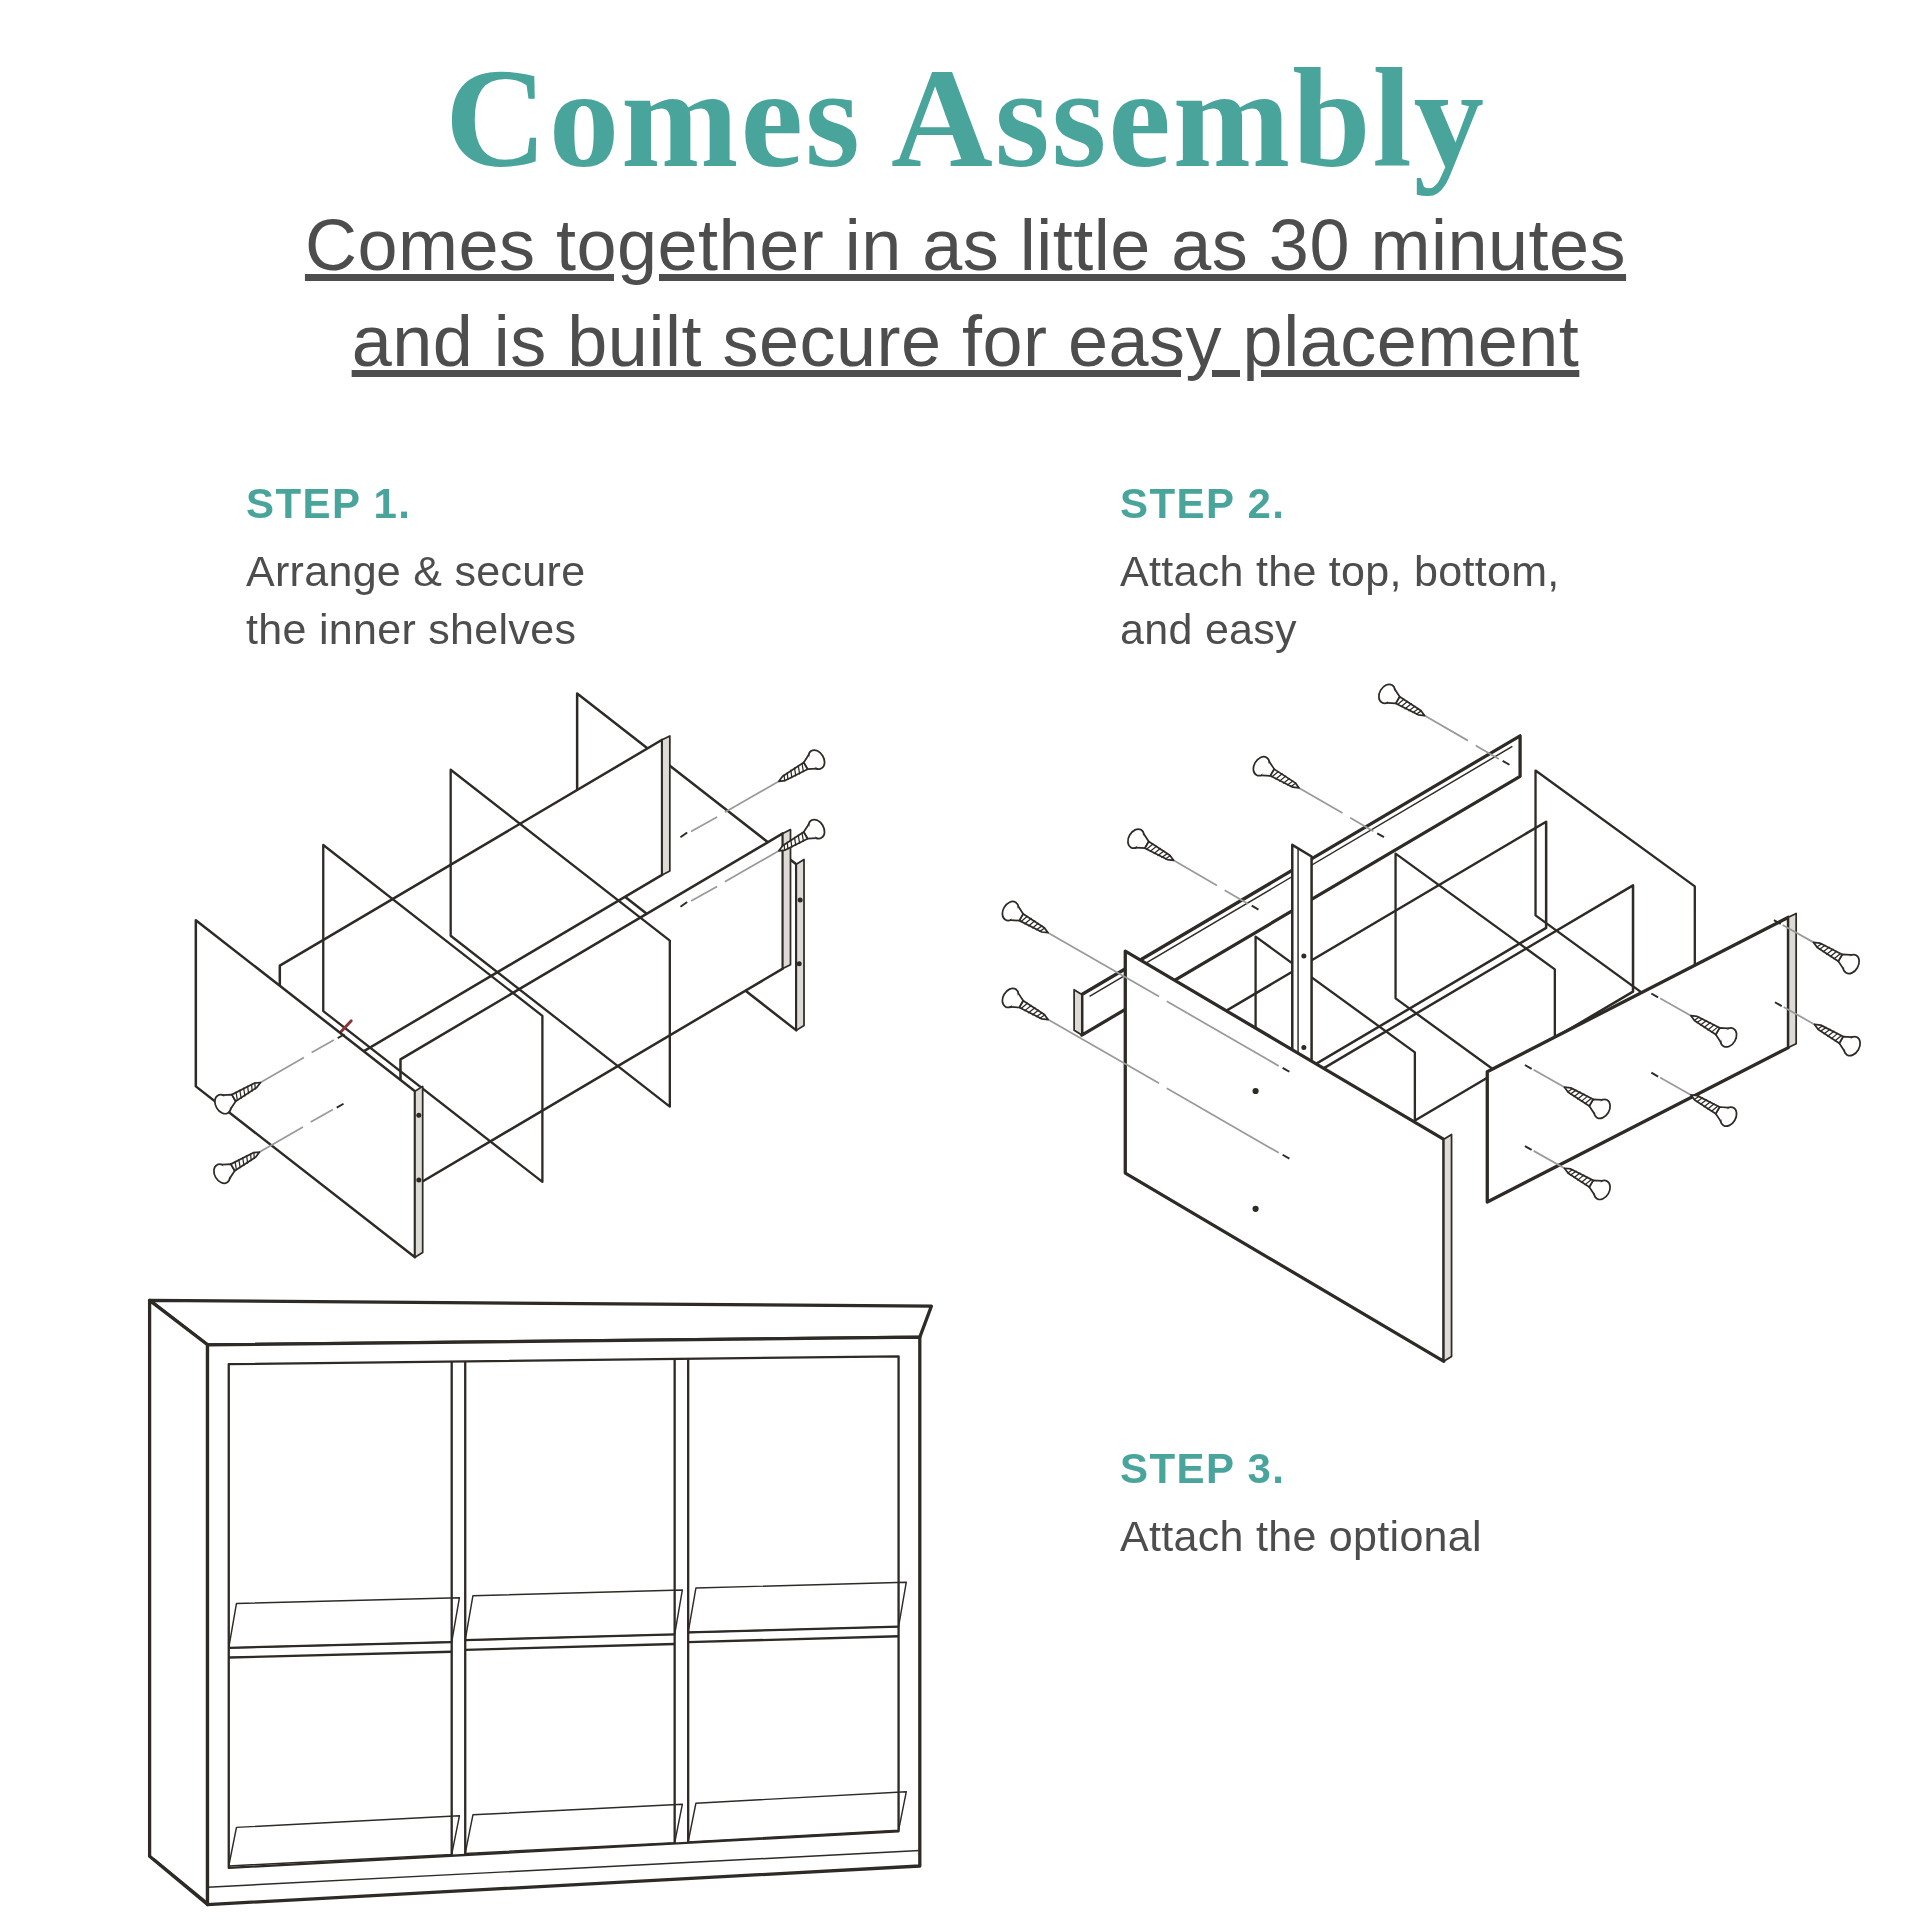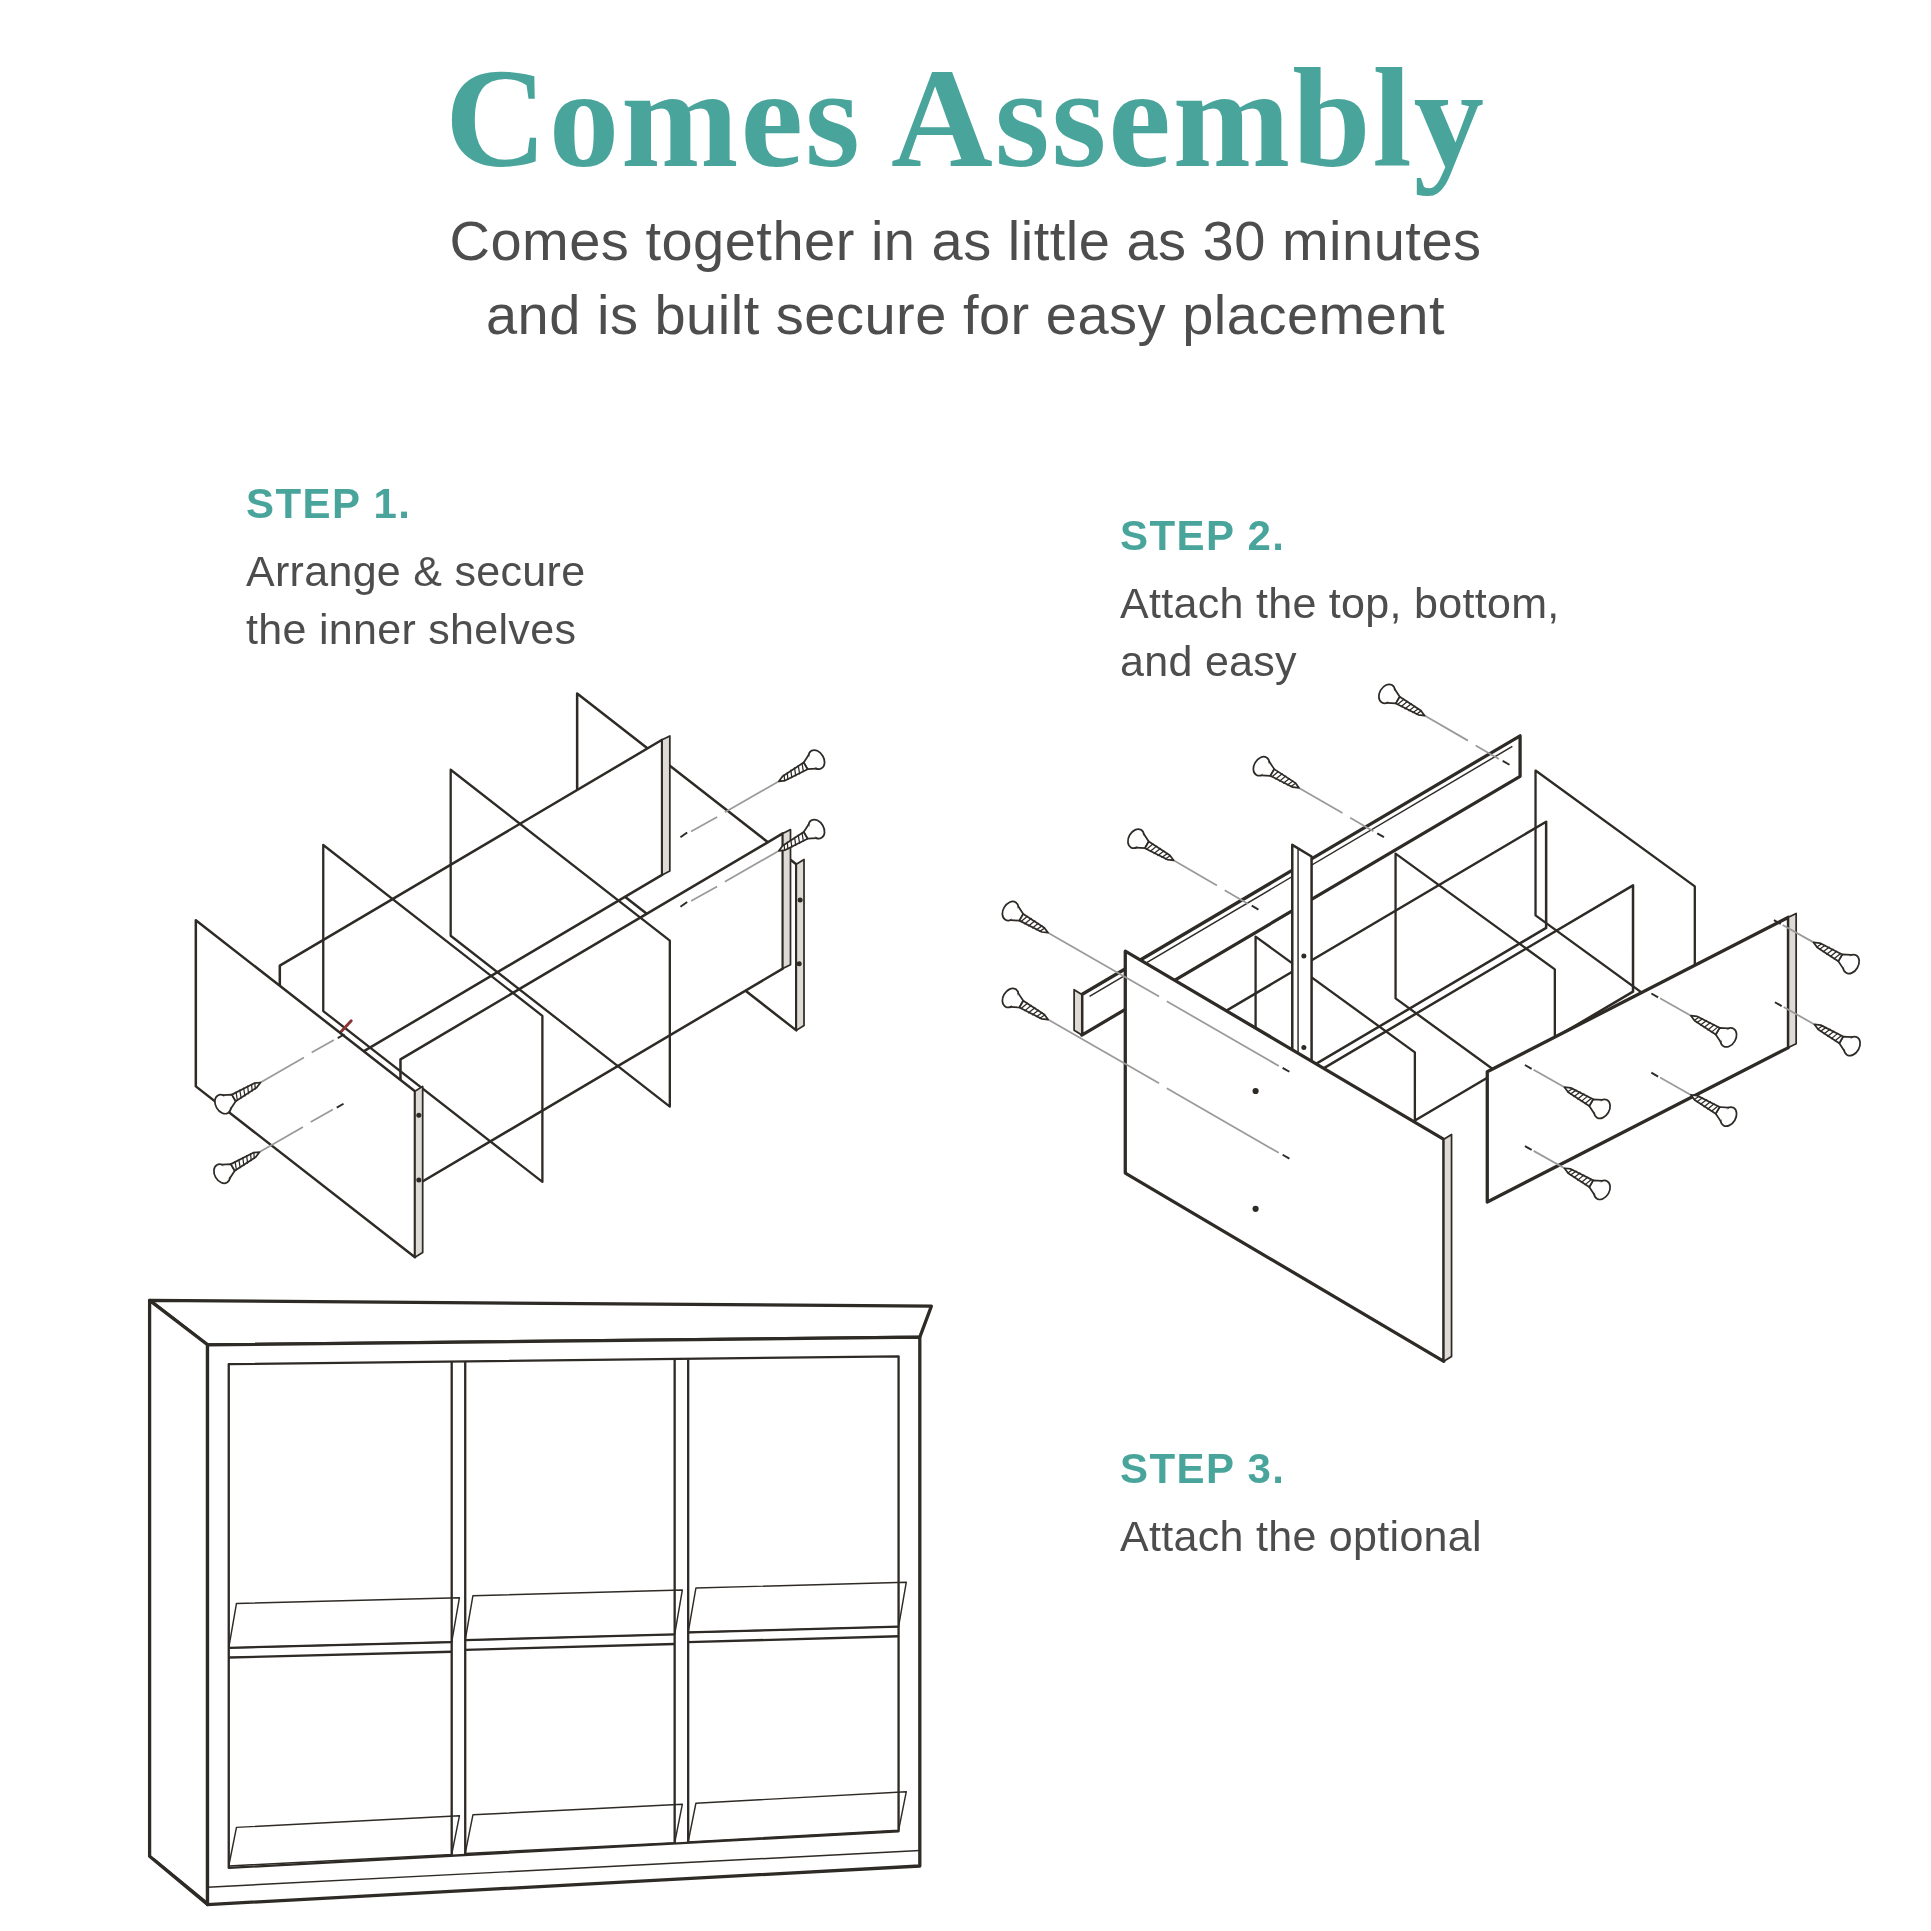--- a/index.html
+++ b/index.html
@@ -10,33 +10,33 @@
   .poster{
     position:relative;width:1931px;height:1931px;background:var(--bg);
     font-family:"Liberation Sans", sans-serif;overflow:hidden;
   }
   .title{
     position:absolute;top:44px;left:0;width:100%;text-align:center;
     font-family:"Liberation Serif", serif;font-weight:600;
     font-size:141px;letter-spacing:1.9px;color:var(--teal);line-height:1.05;
   }
   .subtitle{
-    position:absolute;top:204px;left:0;width:100%;text-align:center;
-    font-size:56px;line-height:1.33;color:var(--text);letter-spacing:0.5px;
+    position:absolute;top:198px;left:0;width:100%;text-align:center;
+    font-size:72px;line-height:1.33;color:var(--text);letter-spacing:0.5px;text-decoration:underline;
   }
   .step{position:absolute;}
   .step .step-label{
     font-size:42px;font-weight:700;letter-spacing:1.4px;color:var(--teal);
     margin:0 0 15.4px 0;
   }
   .step .step-line{
     font-size:43px;line-height:1.34;color:var(--text);letter-spacing:0.3px;
   }
   #step1-text{left:246px;top:480px;}
-  #step2-text{left:1120px;top:512px;}
+  #step2-text{left:1120px;top:480px;}
   #step3-text{left:1120px;top:1445px;}
   .diagram{position:absolute;}
   #diagram-step1{left:135px;top:676px;}
   #diagram-step2{left:966px;top:618px;}
   #diagram-step3{left:111px;top:1279px;}
   
   .ln{fill:#ffffff;stroke:var(--line);stroke-width:2.6;stroke-linejoin:round;stroke-linecap:round;}
   .ln-open{fill:none;stroke:var(--line);stroke-width:2.4;stroke-linejoin:round;}
   .ln-thick{fill:#ffffff;stroke:var(--line);stroke-width:3.4;stroke-linejoin:round;}
   .thin{fill:none;stroke:var(--line);stroke-width:1.5;stroke-linejoin:round;}

